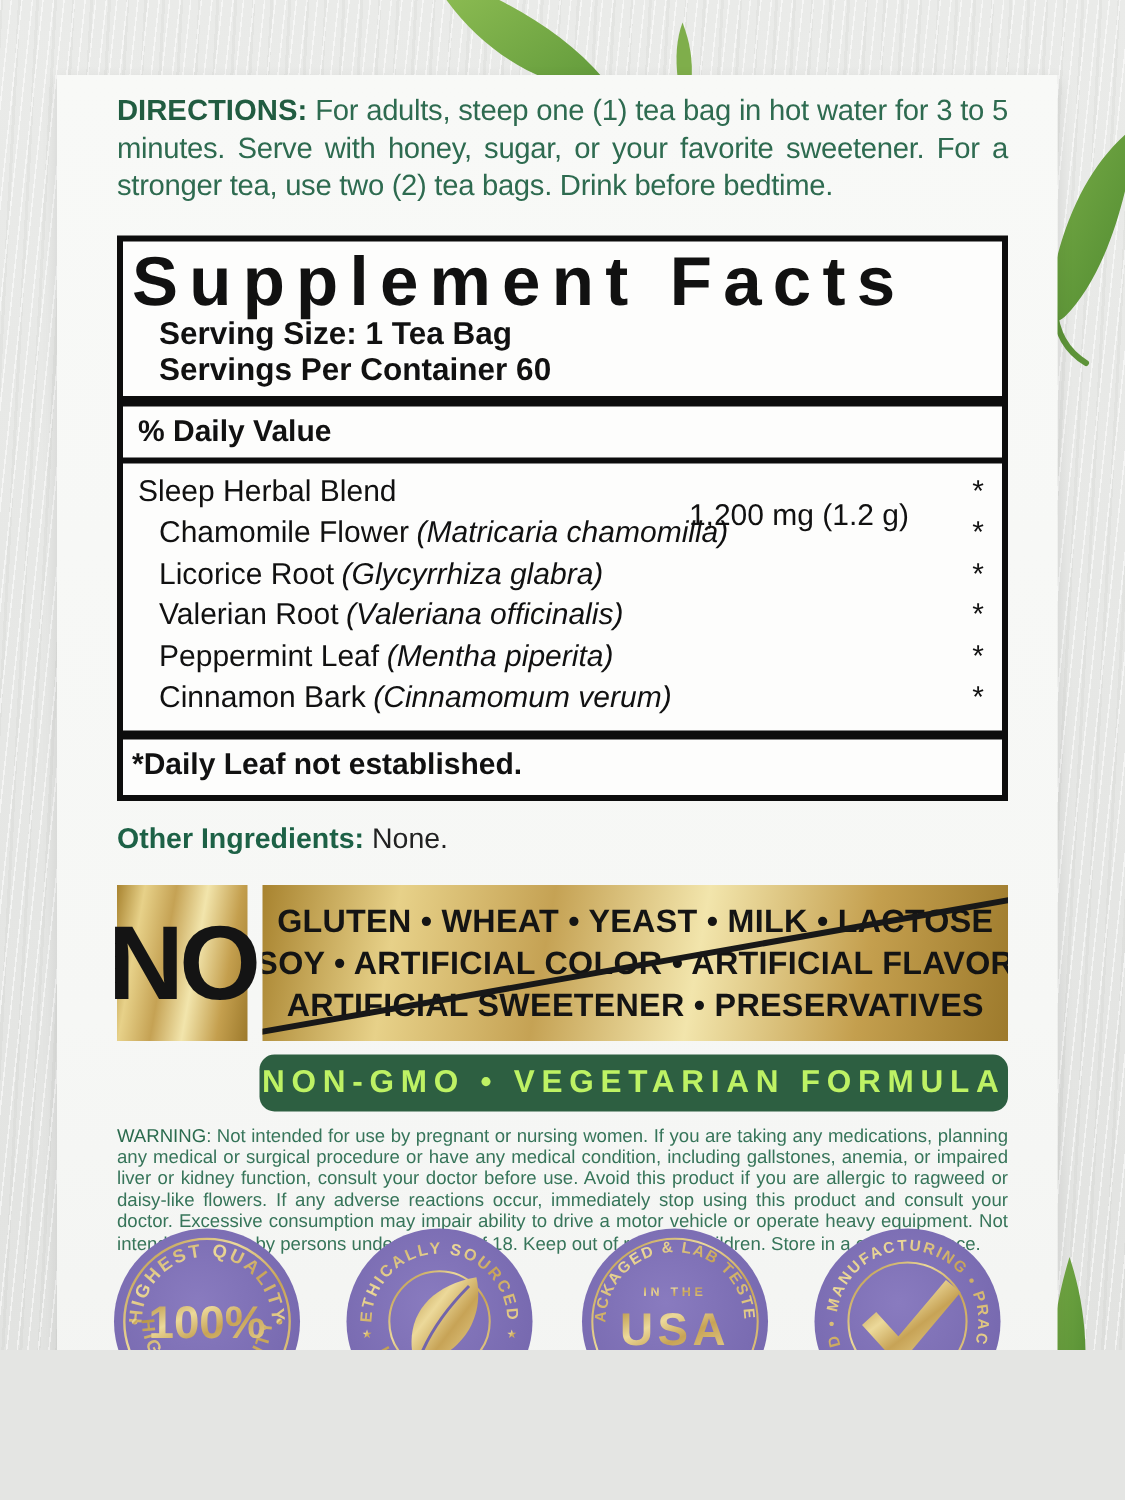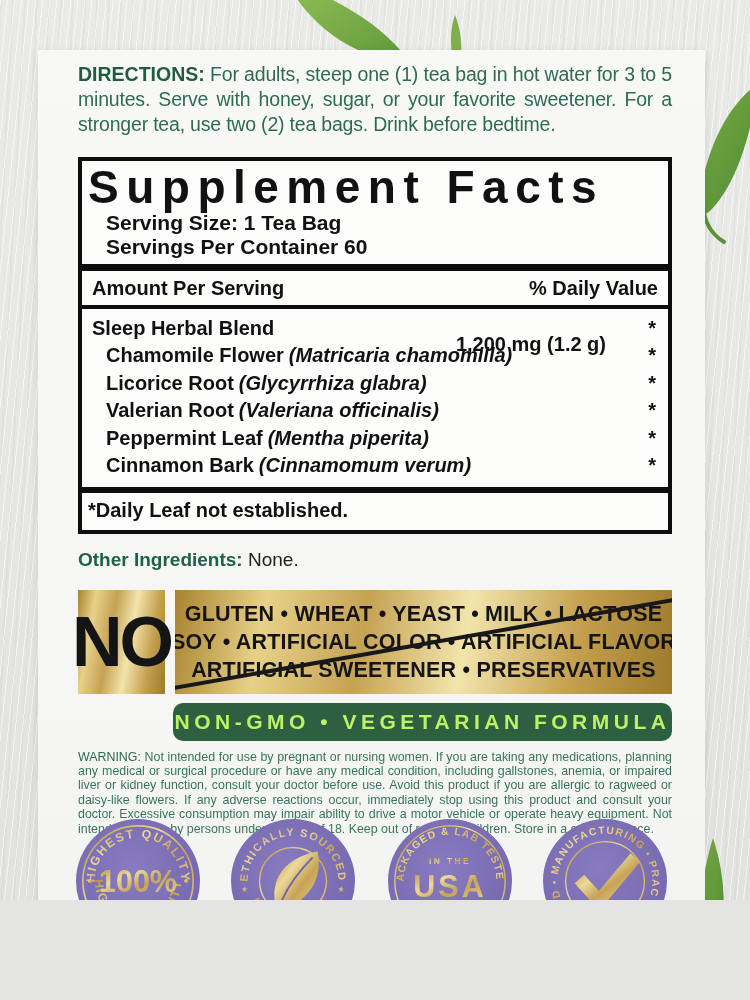--- a/index.html
+++ b/index.html
@@ -25,21 +25,21 @@
   .sfbox{margin-top:6px;border:4px solid #0d0d0d;background:#fdfdfc;color:#111;}
   .sftitle{font-size:46px;font-weight:700;letter-spacing:7.5px;line-height:48px;
     padding:2px 18px 0 6px;white-space:nowrap;}
   .sfserv{font-size:21px;font-weight:700;line-height:24px;padding-left:24px;}
   .bar7{height:7px;background:#0d0d0d;margin-top:5px;}
   .bar4{height:4px;background:#0d0d0d;}
   .bar6{height:6px;background:#0d0d0d;margin-top:7px;}
   .sfhead{display:flex;justify-content:space-between;font-size:20px;font-weight:700;
     padding:6px 10px 5px 10px;}
   .srows{padding-top:6px;}
-  .srow{position:relative;font-size:20px;font-weight:700;line-height:27.5px;padding-left:10px;}
+  .srow{position:relative;font-size:20px;font-weight:400;line-height:27.5px;padding-left:10px;}
   .srow.indent{padding-left:24px;}
   .srow .bot{margin-left:5px;}
   .ramt{position:absolute;right:62px;top:16px;margin-left:44px;}
   .rdv{position:absolute;right:12px;top:0;}
   .sffoot{font-size:20px;font-weight:700;padding:6px 10px 8px 6px;}
 
   
   .otheri{margin-top:15px;font-size:19px;font-weight:700;}
   .otheri .olabel{color:#1d6146;}
   .otheri .oval{color:#222;font-weight:400;}
@@ -103,21 +103,20 @@
 
       <p class="directions"><span class="dlabel">DIRECTIONS:</span>
         <span>For adults, steep one (1) tea bag in hot water for 3 to 5 minutes. Serve with honey, sugar, or your favorite sweetener. For a stronger tea, use two (2) tea bags. Drink before bedtime.</span></p>
 
       <div class="sfbox">
         <div class="sftitle">Supplement Facts</div>
         <div class="sfserv">Serving Size: 1 Tea Bag</div>
         <div class="sfserv">Servings Per Container 60</div>
         <div class="bar7"></div>
         <div class="sfhead">
-          <span>Amount Per Serving</span>
           <span>% Daily Value</span>
         </div>
         <div class="bar4"></div>
 
         <div class="srows">
           <div class="srow">
             <span>Sleep Herbal Blend</span>
             <span class="ramt">1,200 mg (1.2 g)</span>
             <span class="rdv">*</span>
           </div>

